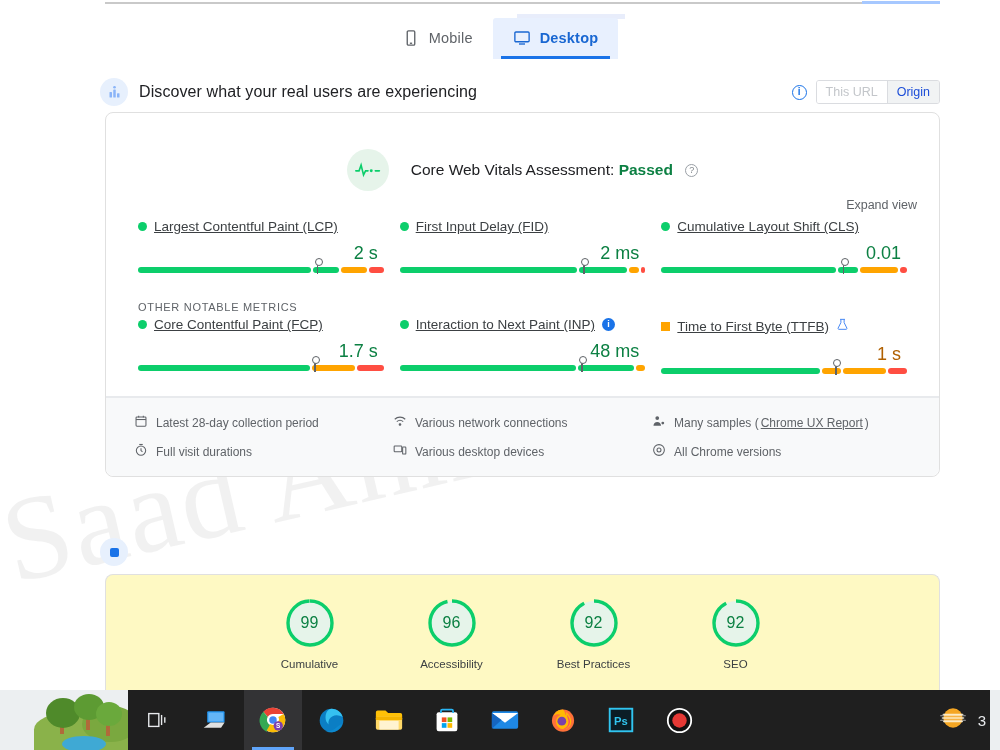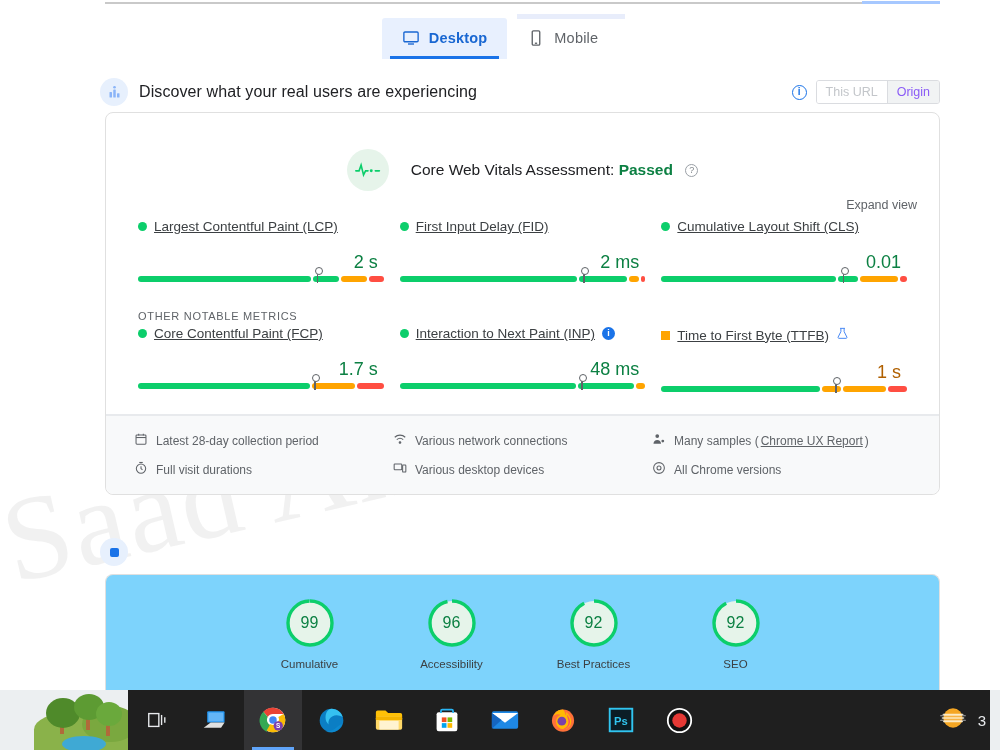--- a/index.html
+++ b/index.html
@@ -37,40 +37,40 @@
 
   
   .sec-head { position:absolute; left:100px; top:78px; width:840px; display:flex; align-items:center; }
   .sec-badge { width:28px; height:28px; border-radius:50%; background:#e7f0fd; display:flex; align-items:center; justify-content:center; flex:0 0 auto; }
   .sec-title { font-size:16px; color:#202124; margin-left:11px; letter-spacing:.1px; }
   .head-right { margin-left:auto; display:flex; align-items:center; gap:9px; }
   .info-o { width:15px; height:15px; border-radius:50%; border:1.4px solid #1a73e8; color:#1a73e8; font-size:10px; line-height:12px; text-align:center; font-weight:700; }
   .seg { display:flex; border:1px solid #dadce0; border-radius:3px; overflow:hidden; }
   .seg > div { font-size:12.5px; padding:4px 9px; background:#fff; }
   .seg .off { color:#c3c6ca; border-right:1px solid #dadce0; }
-  .seg .on { color:#8b5cf6; background:#f1f3f4; }
+  .seg .on { color:#1d4ed8; background:#f1f3f4; }
 
   
   .card { position:absolute; left:105px; top:112px; width:835px; border:1px solid #e0e0e0; border-radius:8px; background:#fff; z-index:6; }
   .cwv-row { display:flex; align-items:center; justify-content:center; padding:36px 0 4px; }
   .pulse-badge { width:42px; height:42px; border-radius:50%; background:#e6f4ea; display:flex; align-items:center; justify-content:center; }
   .cwv-title { font-size:15.5px; color:#202124; margin-left:22px; }
   .cwv-title b { color:#0c8043; font-weight:600; }
   .qmark { display:inline-block; width:13px; height:13px; border-radius:50%; border:1.2px solid #9aa0a6; color:#80868b; font-size:9px; line-height:11px; text-align:center; margin-left:8px; vertical-align:2px; }
 
   .expand { text-align:right; padding:0 22px 6px; }
   .expand span { font-size:12.5px; color:#5f6368; cursor:pointer; }
 
   .metrics { display:flex; padding:0 24px 6px; }
   .metric { flex:1; padding:0 8px; }
   .m-head { display:flex; align-items:center; gap:7px; }
   .dot { width:9px; height:9px; border-radius:50%; flex:0 0 auto; }
   .sq { width:9px; height:9px; flex:0 0 auto; }
   .m-name { font-size:13.5px; color:#3c4043; text-decoration:underline; cursor:pointer; }
-  .m-val { font-size:18px; text-align:right; margin:18px 0 3px; padding-right:6px; }
+  .m-val { font-size:18px; text-align:right; margin:9px 0 3px; padding-right:6px; }
   .bar { position:relative; height:6px; display:flex; gap:2px; }
   .bar i { display:block; height:6px; border-radius:3px; }
   .marker { position:absolute; top:-9px; width:7px; height:16px; }
   .marker:before { content:""; position:absolute; left:2px; top:6px; width:1.5px; height:10px; background:#5f6368; }
   .marker:after { content:""; position:absolute; left:0; top:0; width:6px; height:6px; border-radius:50%; border:1.5px solid #5f6368; background:#fff; }
 
   .onm { font-size:11px; color:#5f6368; letter-spacing:.7px; padding:22px 32px 4px; }
   .divider { height:1px; background:#e8eaed; margin:16px 0 0; }
 
   .foot { background:#f8f9fa; border-top:1px solid #e8eaed; border-radius:0 0 8px 8px; display:flex; padding:16px 28px 16px; }
@@ -78,21 +78,21 @@
   .fitem { display:flex; align-items:center; gap:8px; font-size:12px; color:#5f6368; margin-bottom:12px; }
   .fitem:last-child { margin-bottom:0; }
   .fitem a { color:#5f6368; text-decoration:underline; }
 
   
   .diag-head { position:absolute; left:100px; top:538px; display:flex; align-items:center; z-index:6; }
   .diag-badge { width:28px; height:28px; border-radius:50%; background:#e7f0fd; display:flex; align-items:center; justify-content:center; }
   .diag-badge .core { width:9px; height:9px; border-radius:2px; background:#1a73e8; }
   .diag-title { font-size:15.5px; color:#202124; margin-left:11px; }
 
-  .card2 { position:absolute; left:105px; top:574px; width:835px; height:116px; border:1px solid #e0e0e0; border-radius:8px 8px 0 0; background:#7dd3fc; border-bottom:none; z-index:6; }
+  .card2 { position:absolute; left:105px; top:574px; width:835px; height:116px; border:1px solid #e0e0e0; border-radius:8px 8px 0 0; background:#fef9c3; border-bottom:none; z-index:6; }
   .gauges { display:flex; justify-content:center; gap:62px; padding-top:22px; }
   .gauge { width:80px; text-align:center; }
   .ring { width:52px; height:52px; margin:0 auto; position:relative; }
   .ring svg { transform: rotate(-90deg); }
   .ring span { position:absolute; inset:0; display:flex; align-items:center; justify-content:center; font-size:16px; color:#0c8043; }
   .g-label { font-size:11.5px; color:#3c4043; margin-top:9px; }
 
   
   .desktop { position:absolute; left:0; top:690px; width:1000px; height:60px; background:#eceff1; z-index:8; overflow:hidden; }
   .wall { position:absolute; left:0; top:0; width:128px; height:60px; background:linear-gradient(#eceff1,#eceff1); }
@@ -118,37 +118,37 @@
 
 <div class="screen">
 
   <div class="top-rule"></div>
   <div class="top-blue"></div>
   <div class="top-lilac"></div>
 
   <div class="watermark">Saad Ahmed Turk</div>
 
   <div class="tabs">
+    <div class="tab">
+      <span class="ic">
+        <svg class="ic" viewBox="0 0 24 24" fill="none" stroke="#5f6368" stroke-width="1.8">
+          <rect x="7" y="2.5" width="10" height="19" rx="1.6"></rect>
+            <line x1="10.5" y1="19" x2="13.5" y2="19"></line>
+        </svg>
+      </span>
+      <span class="t-label">Mobile</span>
+    </div>
     <div class="tab active">
       <span class="ic">
         <svg class="ic" viewBox="0 0 24 24" fill="none" stroke="#1967d2" stroke-width="1.8">
           <rect x="2.5" y="4" width="19" height="13" rx="1.4"></rect>
             <line x1="8" y1="20" x2="16" y2="20"></line>
         </svg>
       </span>
       <span class="t-label">Desktop</span>
-    </div>
-    <div class="tab">
-      <span class="ic">
-        <svg class="ic" viewBox="0 0 24 24" fill="none" stroke="#5f6368" stroke-width="1.8">
-          <rect x="7" y="2.5" width="10" height="19" rx="1.6"></rect>
-            <line x1="10.5" y1="19" x2="13.5" y2="19"></line>
-        </svg>
-      </span>
-      <span class="t-label">Mobile</span>
     </div>
   </div>
 
   <div class="sec-head">
     <div class="sec-badge">
       <svg width="15" height="15" viewBox="0 0 24 24" fill="#8ab4f8">
         <rect x="4" y="11" width="4" height="9" rx="1"></rect>
           <rect x="10" y="7" width="4" height="13" rx="1"></rect>
           <rect x="16" y="13" width="4" height="7" rx="1"></rect>
         <circle cx="12" cy="3.6" r="2.1"></circle>

